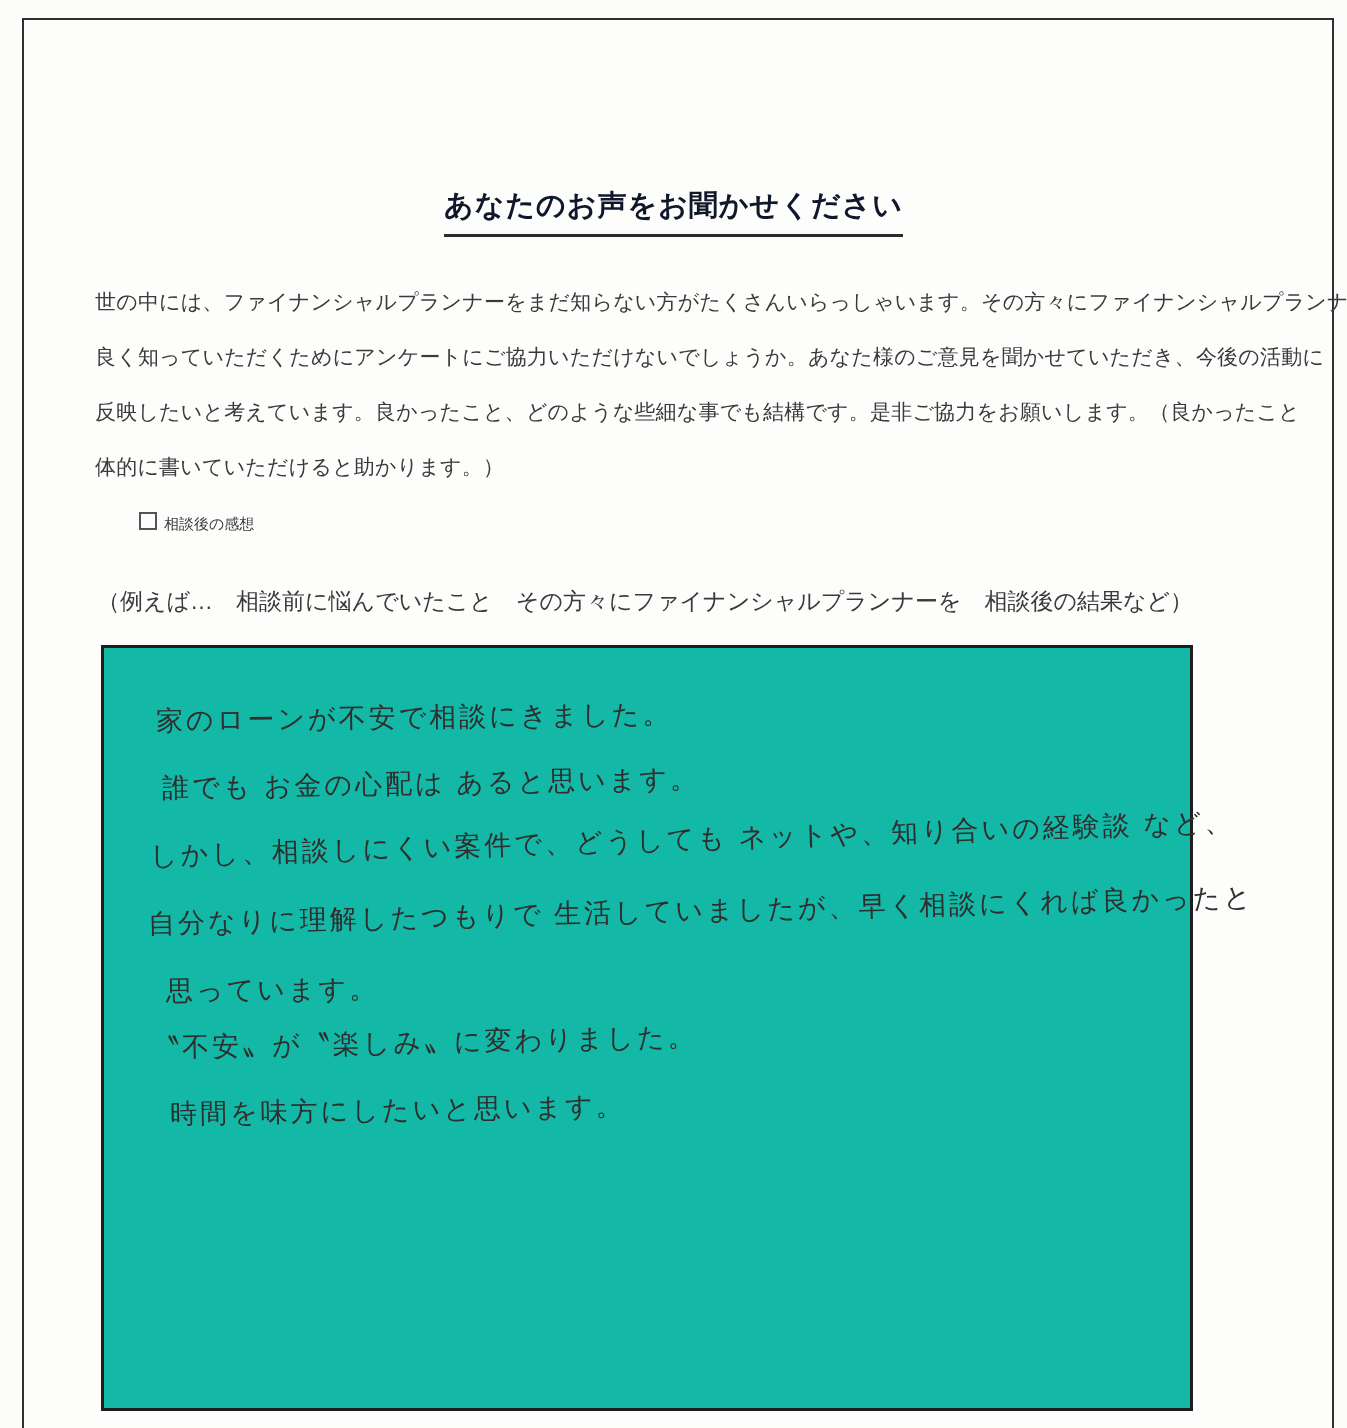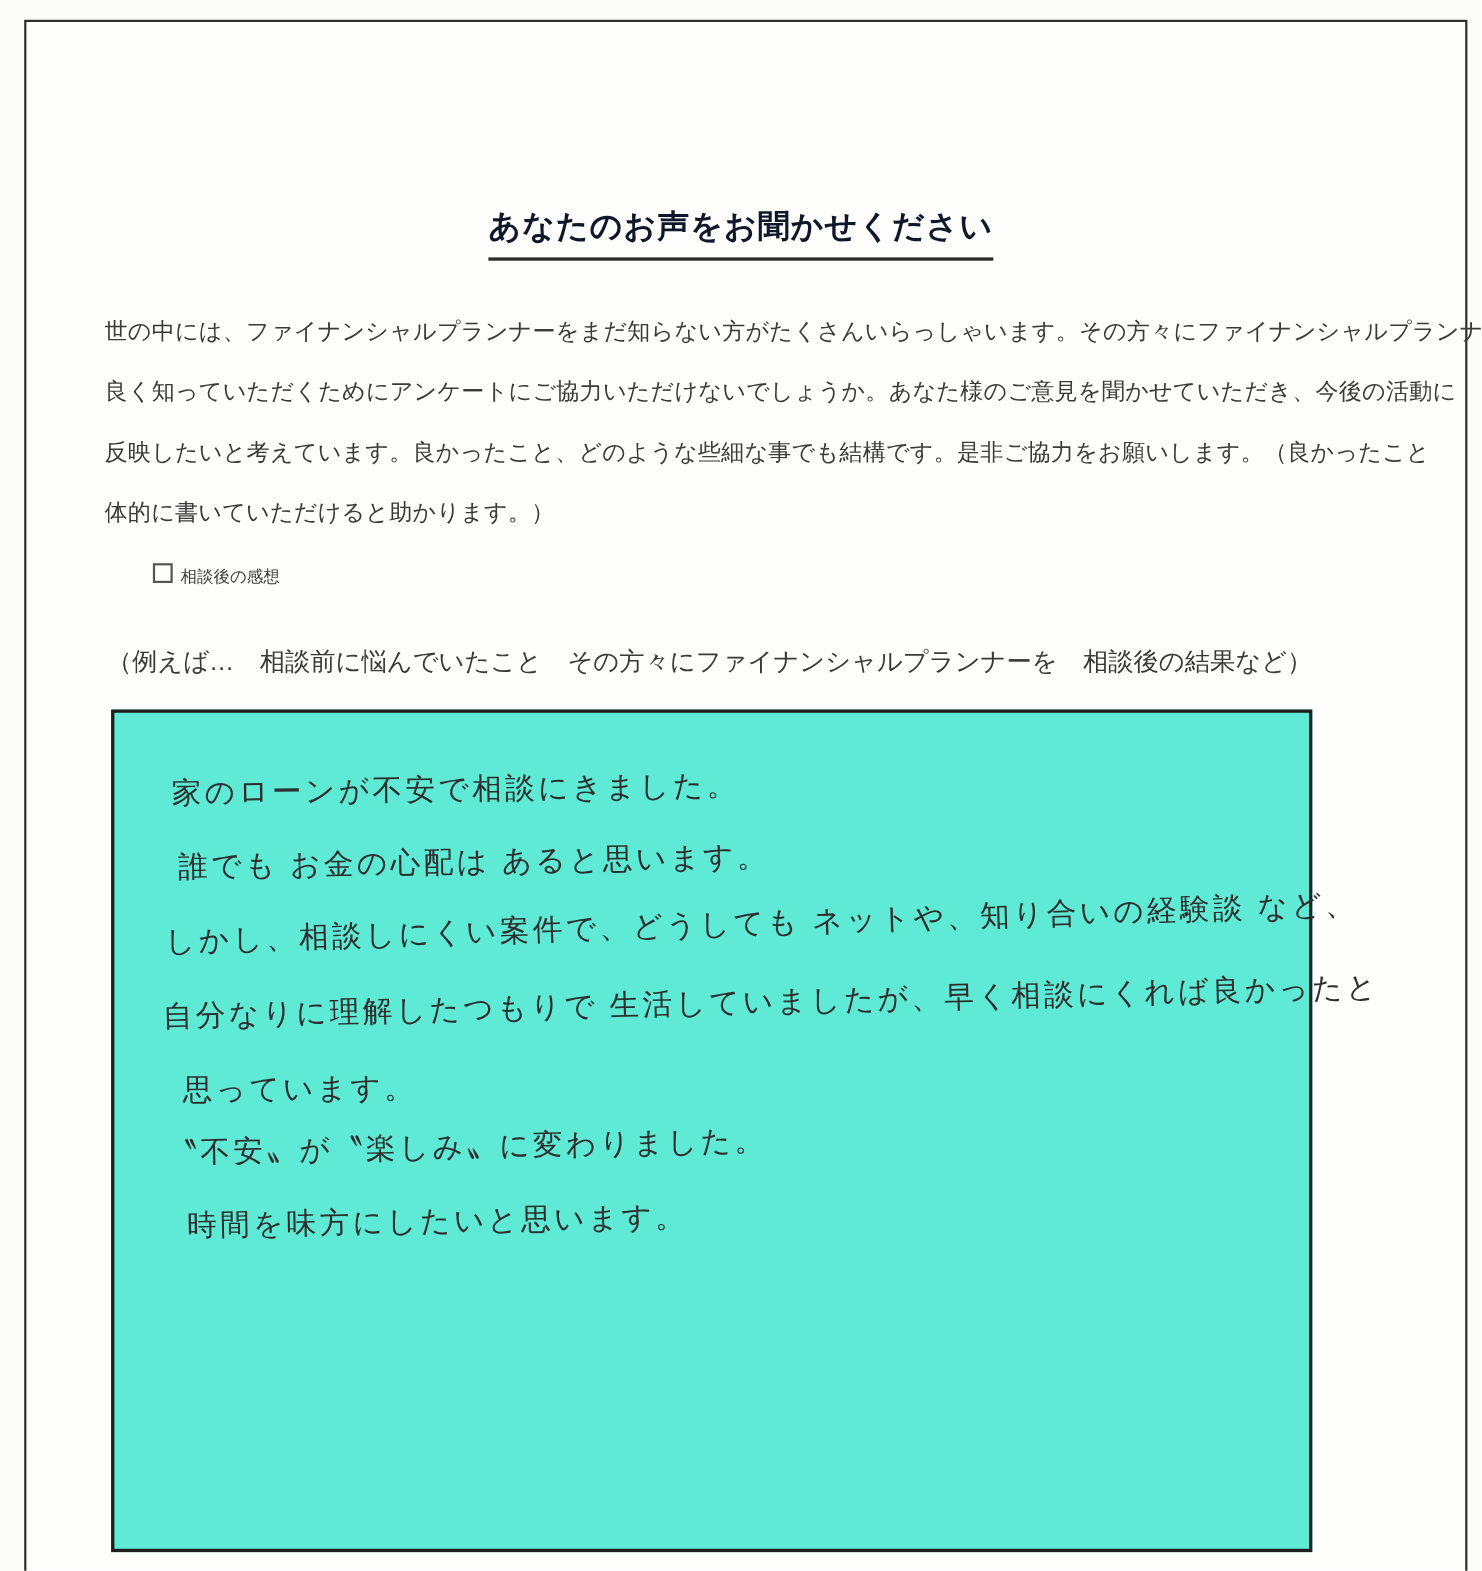--- a/index.html
+++ b/index.html
@@ -81,21 +81,21 @@
     white-space: nowrap;
   }
   .response-box {
     position: absolute;
     left: 101px;
     top: 645px;
     width: 1092px;
     height: 766px;
     border: 3px solid #1e1e1e;
     box-sizing: border-box;
-    background: #5eead4;
+    background: #14b8a6;
   }
   .hand {
     position: absolute;
     white-space: nowrap;
     font-size: 27px;
     letter-spacing: 3px;
     color: #2e2e2e;
     transform-origin: left center;
     font-weight: 400;
   }

